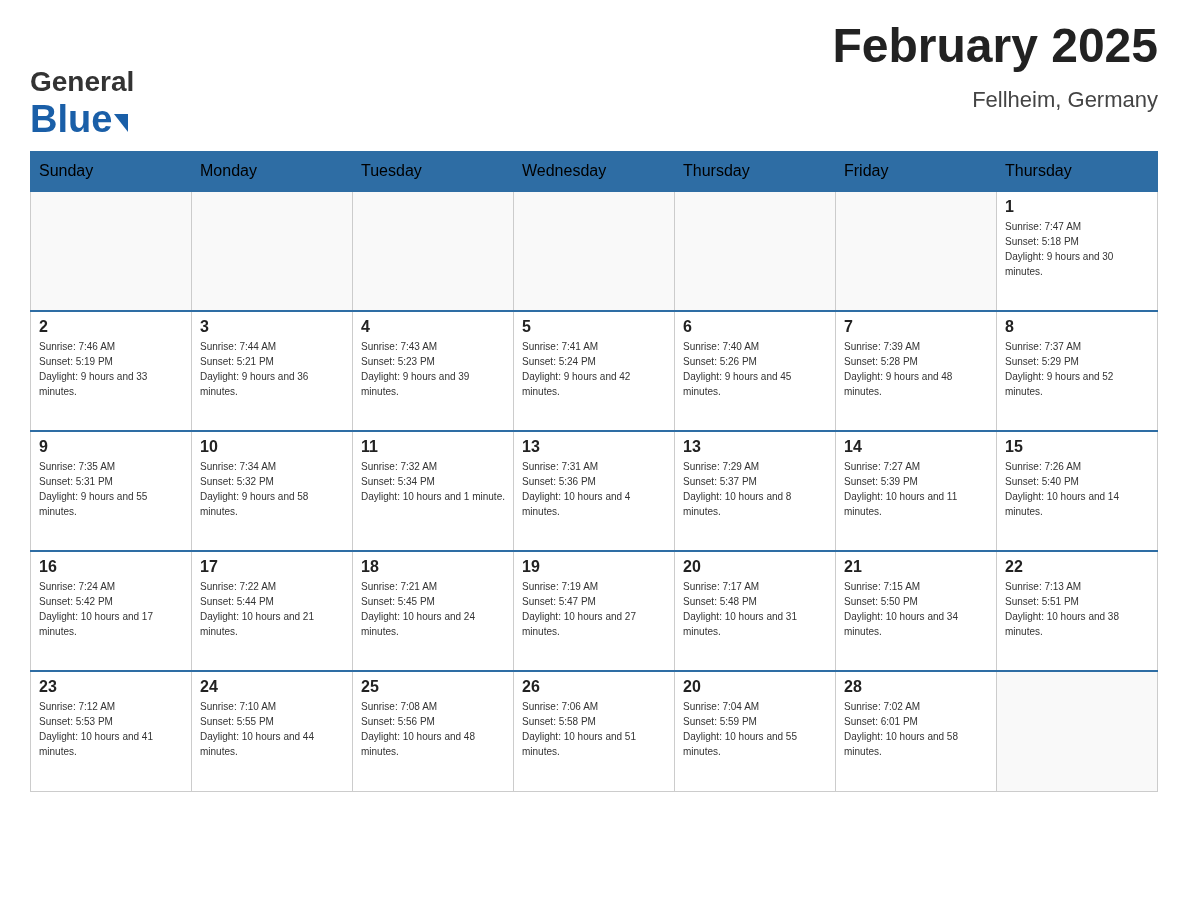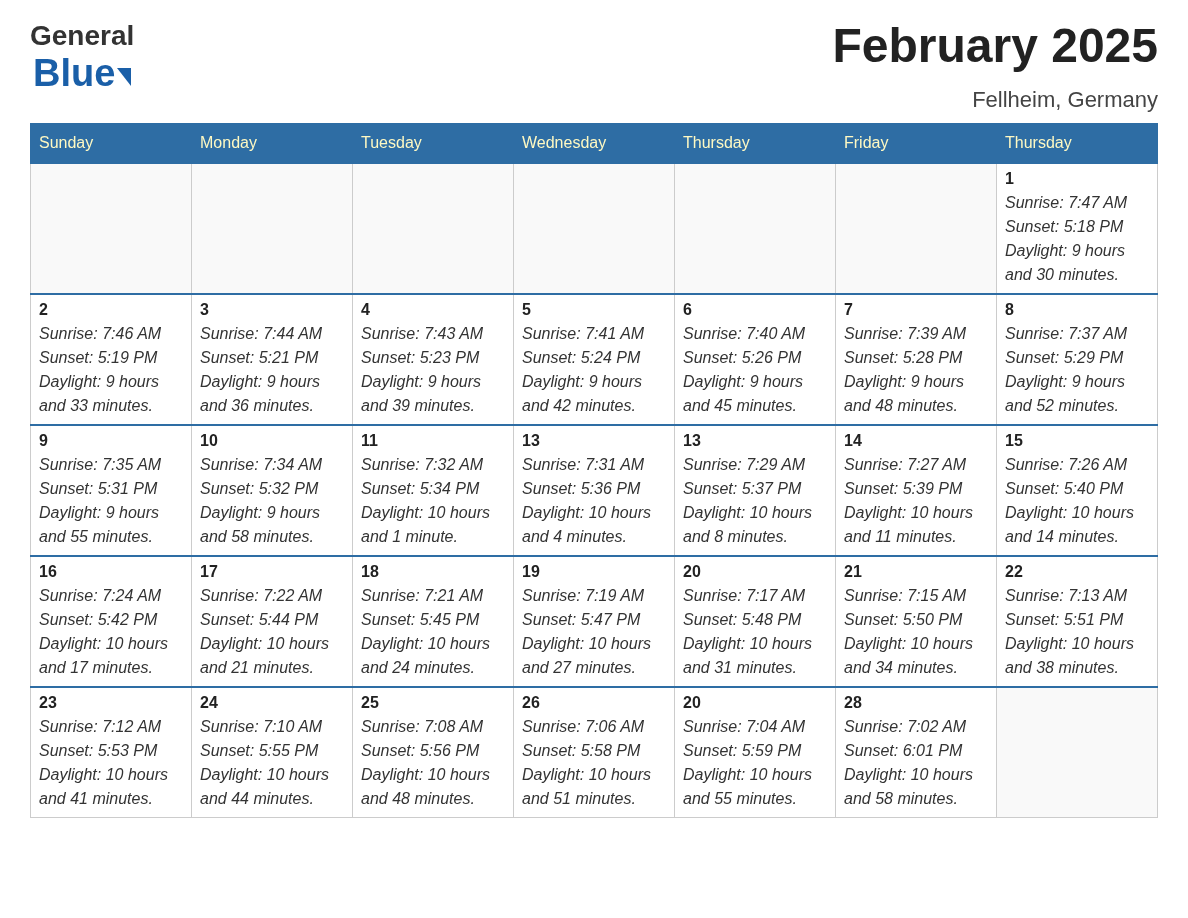--- a/index.html
+++ b/index.html
@@ -53,21 +53,21 @@
       color: #444;
       margin-top: 14px;
     }
     table {
       width: 100%;
       border-collapse: collapse;
       margin-top: 10px;
     }
     th {
       background-color: #2e6da4;
-      color: #fef9c3;
+      color: #000000;
       font-size: 16px;
       font-weight: normal;
       padding: 10px 8px;
       text-align: left;
       border: 1px solid #2e6da4;
     }
     td {
       vertical-align: top;
       padding: 6px 8px;
       border: 1px solid #ccc;
@@ -82,36 +82,35 @@
       background: #f9f9f9;
     }
     .day-number {
       font-size: 16px;
       font-weight: bold;
       color: #222;
       display: block;
       margin-bottom: 3px;
     }
     .day-info {
-      font-size: 16px;
+      font-size: 10px;
       color: #333;
       line-height: 1.5;
-      font-style: italic;
     }
     tr td {
       border-top: 2px solid #2e6da4;
     }
   </style>
 </head>
 <body>
 
 <div class="header">
   <div class="logo">
     <div style="display:flex;align-items:flex-start;">
-      <div style="display:flex;flex-direction:column;align-items:center;">
+      <div style="display:flex;flex-direction:column;align-items:flex-start;margin-top:46px;">
         <span class="logo-text-general">General</span>
         <div style="display:flex;align-items:center;">
           <span class="logo-text-blue">Blue</span>
           <div class="logo-arrow"></div>
         </div>
       </div>
     </div>
   </div>
   <div class="title-area">
     <div class="month-title">February 2025</div>

